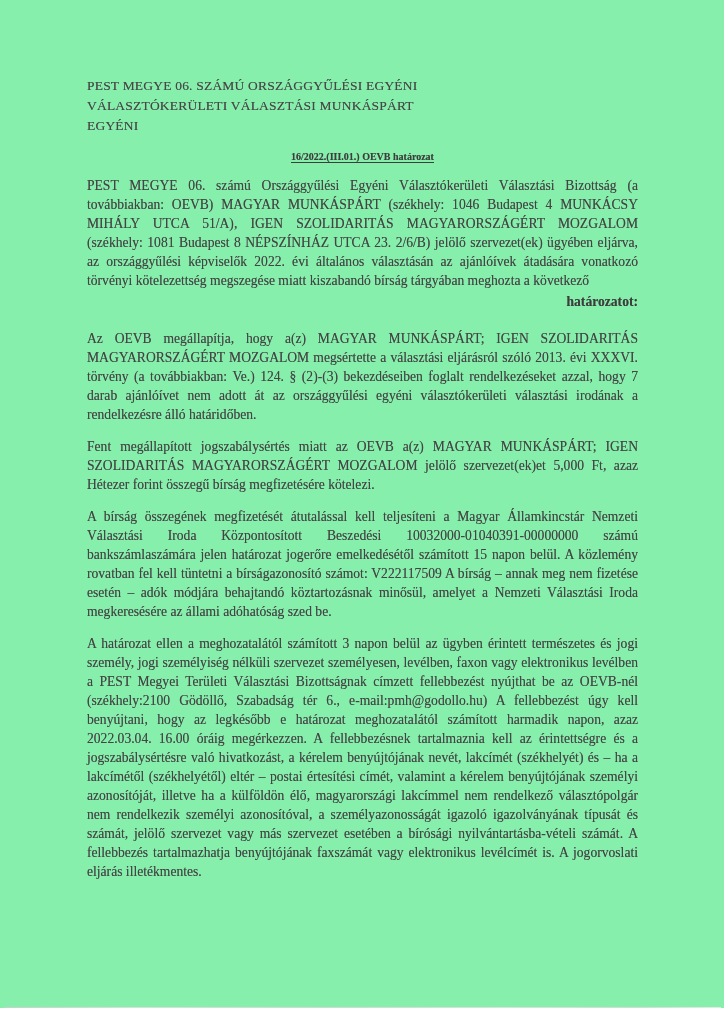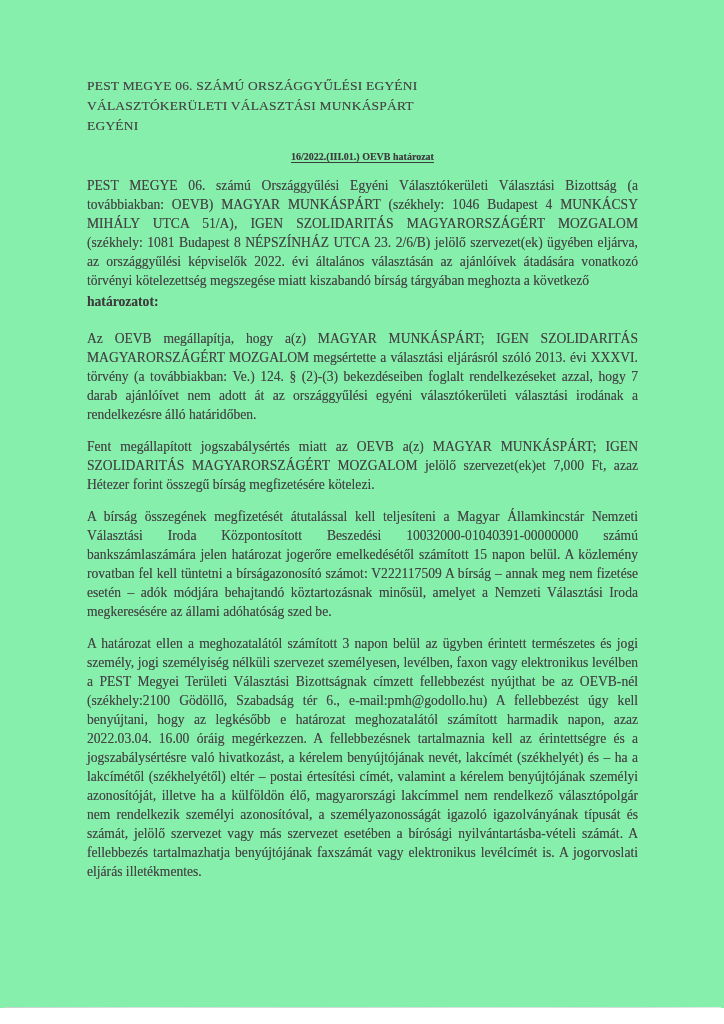--- a/index.html
+++ b/index.html
@@ -48,21 +48,21 @@
     margin: 0 0 13px 0;
     font-size: 13.6px;
     line-height: 19px;
     text-align: justify;
     color: #444444;
   }
   p.intro { margin-top: 14px; margin-bottom: 0; }
 
   .decision-heading {
     margin: 2px 0 18px 0;
-    text-align: left;
+    text-align: right;
     font-weight: bold;
     font-size: 13.6px;
     line-height: 19px;
     color: #3d3d3d;
   }
 
   
   .scan-line {
     position: absolute;
     left: 4px;
@@ -88,20 +88,20 @@
 
     <div class="doc-title">
       <span>16/2022.(III.01.) OEVB határozat</span>
     </div>
 
     <p class="body-par intro">PEST MEGYE 06. számú Országgyűlési Egyéni Választókerületi Választási Bizottság (a továbbiakban: OEVB) MAGYAR MUNKÁSPÁRT (székhely: 1046 Budapest 4 MUNKÁCSY MIHÁLY UTCA 51/A), IGEN SZOLIDARITÁS MAGYARORSZÁGÉRT MOZGALOM (székhely: 1081 Budapest 8 NÉPSZÍNHÁZ UTCA 23. 2/6/B) jelölő szervezet(ek) ügyében eljárva, az országgyűlési képviselők 2022. évi általános választásán az ajánlóívek átadására vonatkozó törvényi kötelezettség megszegése miatt kiszabandó bírság tárgyában meghozta a következő</p>
 
     <div class="decision-heading">határozatot:</div>
 
     <p class="body-par">Az OEVB megállapítja, hogy a(z) MAGYAR MUNKÁSPÁRT; IGEN SZOLIDARITÁS MAGYARORSZÁGÉRT MOZGALOM megsértette a választási eljárásról szóló 2013. évi XXXVI. törvény (a továbbiakban: Ve.) 124. § (2)-(3) bekezdéseiben foglalt rendelkezéseket azzal, hogy 7 darab ajánlóívet nem adott át az országgyűlési egyéni választókerületi választási irodának a rendelkezésre álló határidőben.</p>
-    <p class="body-par">Fent megállapított jogszabálysértés miatt az OEVB a(z) MAGYAR MUNKÁSPÁRT; IGEN SZOLIDARITÁS MAGYARORSZÁGÉRT MOZGALOM jelölő szervezet(ek)et 7,000 Ft, azaz Hétezer forint összegű bírság megfizetésére kötelezi.</p>
+    <p class="body-par">Fent megállapított jogszabálysértés miatt az OEVB a(z) MAGYAR MUNKÁSPÁRT; IGEN SZOLIDARITÁS MAGYARORSZÁGÉRT MOZGALOM jelölő szervezet(ek)et 5,000 Ft, azaz Hétezer forint összegű bírság megfizetésére kötelezi.</p>
     <p class="body-par">A bírság összegének megfizetését átutalással kell teljesíteni a Magyar Államkincstár Nemzeti Választási Iroda Központosított Beszedési 10032000-01040391-00000000 számú bankszámlaszámára jelen határozat jogerőre emelkedésétől számított 15 napon belül. A közlemény rovatban fel kell tüntetni a bírságazonosító számot: V222117509 A bírság – annak meg nem fizetése esetén – adók módjára behajtandó köztartozásnak minősül, amelyet a Nemzeti Választási Iroda megkeresésére az állami adóhatóság szed be.</p>
     <p class="body-par">A határozat ellen a meghozatalától számított 3 napon belül az ügyben érintett természetes és jogi személy, jogi személyiség nélküli szervezet személyesen, levélben, faxon vagy elektronikus levélben a PEST Megyei Területi Választási Bizottságnak címzett fellebbezést nyújthat be az OEVB-nél (székhely:2100 Gödöllő, Szabadság tér 6., e-mail:pmh@godollo.hu) A fellebbezést úgy kell benyújtani, hogy az legkésőbb e határozat meghozatalától számított harmadik napon, azaz 2022.03.04. 16.00 óráig megérkezzen. A fellebbezésnek tartalmaznia kell az érintettségre és a jogszabálysértésre való hivatkozást, a kérelem benyújtójának nevét, lakcímét (székhelyét) és – ha a lakcímétől (székhelyétől) eltér – postai értesítési címét, valamint a kérelem benyújtójának személyi azonosítóját, illetve ha a külföldön élő, magyarországi lakcímmel nem rendelkező választópolgár nem rendelkezik személyi azonosítóval, a személyazonosságát igazoló igazolványának típusát és számát, jelölő szervezet vagy más szervezet esetében a bírósági nyilvántartásba-vételi számát. A fellebbezés tartalmazhatja benyújtójának faxszámát vagy elektronikus levélcímét is. A jogorvoslati eljárás illetékmentes.</p>
 
   </div>
 
   <div class="scan-line"></div>
 </div>
 
 </body></html>

